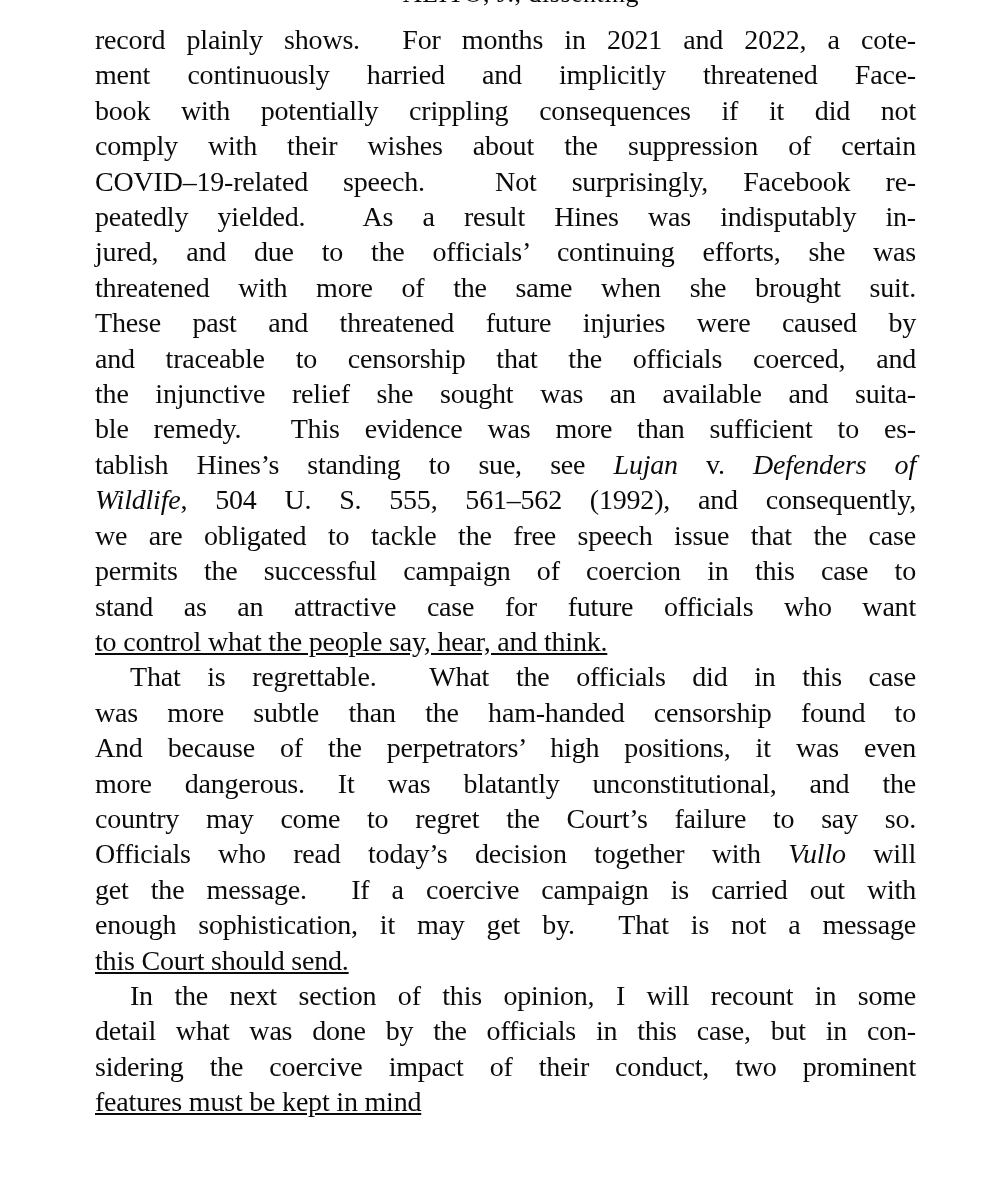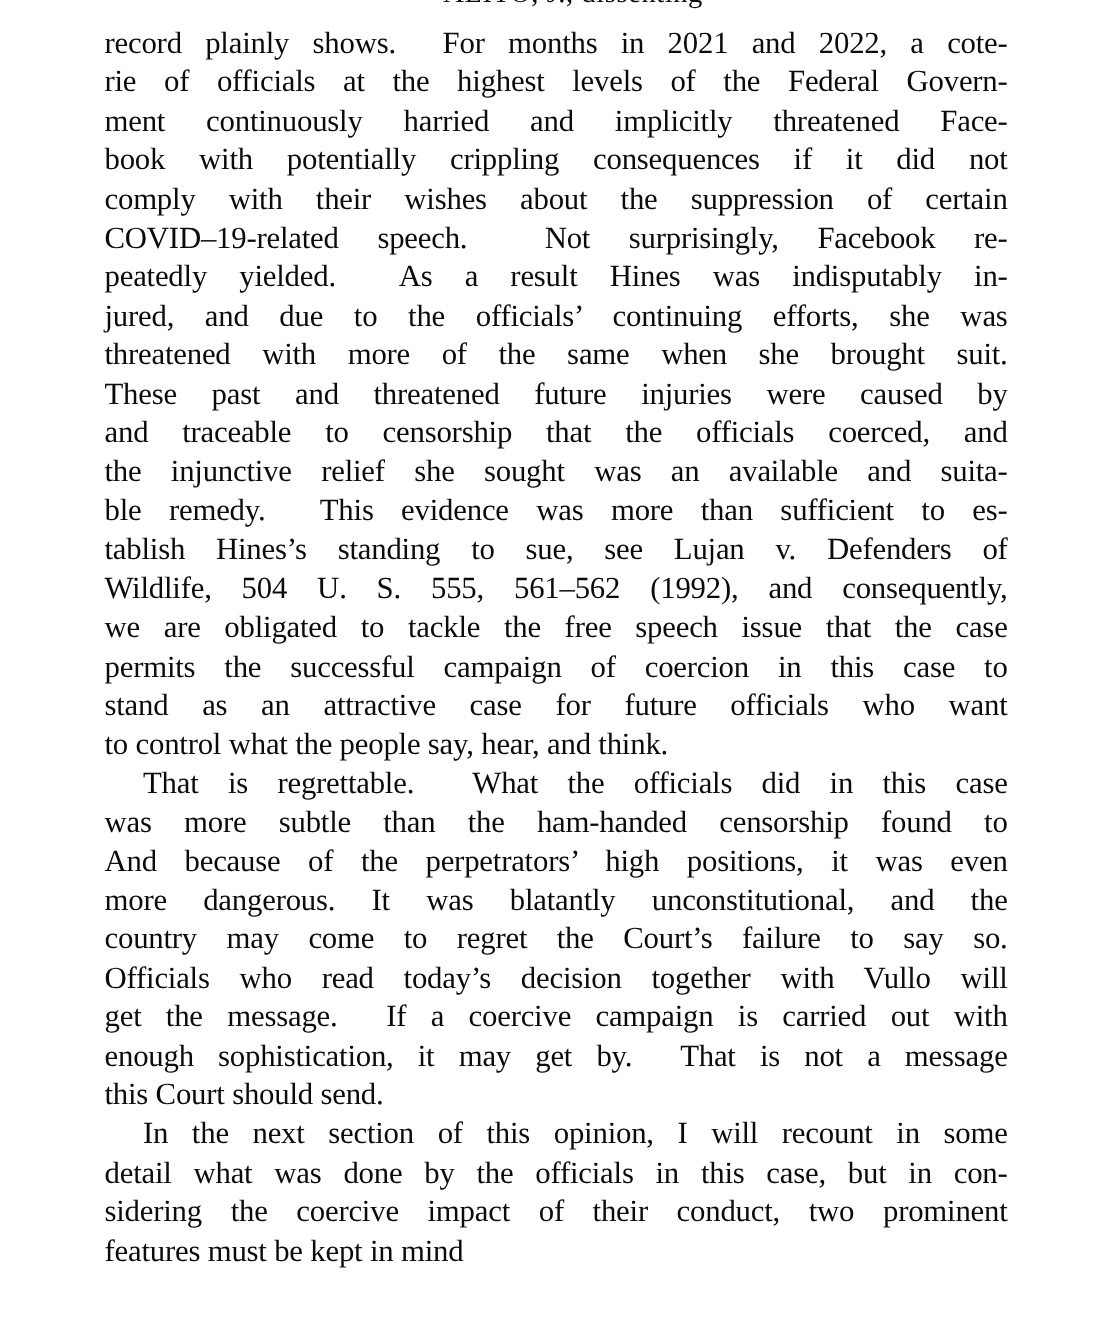--- a/index.html
+++ b/index.html
@@ -32,44 +32,44 @@
     line-height: 35.4px;
     letter-spacing: -0.2px;
   }
   .line {
     text-align: justify;
     text-align-last: justify;
     white-space: pre-wrap;
   }
   .line.left {
     text-align-last: left;
+    text-decoration: underline;
   }
   .line.indent {
     text-indent: 35px;
   }
-  .it { }
+  .it { font-style: italic; }
   .marker-underline {
     position: absolute;
     left: 287px;
     top: 1184px;
     width: 373px;
     height: 9px;
     background: #050505;
     border-radius: 5px;
   }
 </style>
 </head>
 <body>
 
 <div class="page">
   <div class="running-header">ALITO, J., dissenting</div>
 
   <div class="text-block">
       <div class="line"><span>record plainly shows.  For months in 2021 and 2022, a cote-</span></div>
-      <div class="line"><span>rie of officials at the highest levels of the Federal Govern-</span></div>
       <div class="line"><span>ment continuously harried and implicitly threatened Face-</span></div>
       <div class="line"><span>book with potentially crippling consequences if it did not</span></div>
       <div class="line"><span>comply with their wishes about the suppression of certain</span></div>
       <div class="line"><span>COVID–19-related speech.  Not surprisingly, Facebook re-</span></div>
       <div class="line"><span>peatedly yielded.  As a result Hines was indisputably in-</span></div>
       <div class="line"><span>jured, and due to the officials’ continuing efforts, she was</span></div>
       <div class="line"><span>threatened with more of the same when she brought suit.</span></div>
       <div class="line"><span>These past and threatened future injuries were caused by</span></div>
       <div class="line"><span>and traceable to censorship that the officials coerced, and</span></div>
       <div class="line"><span>the injunctive relief she sought was an available and suita-</span></div>

